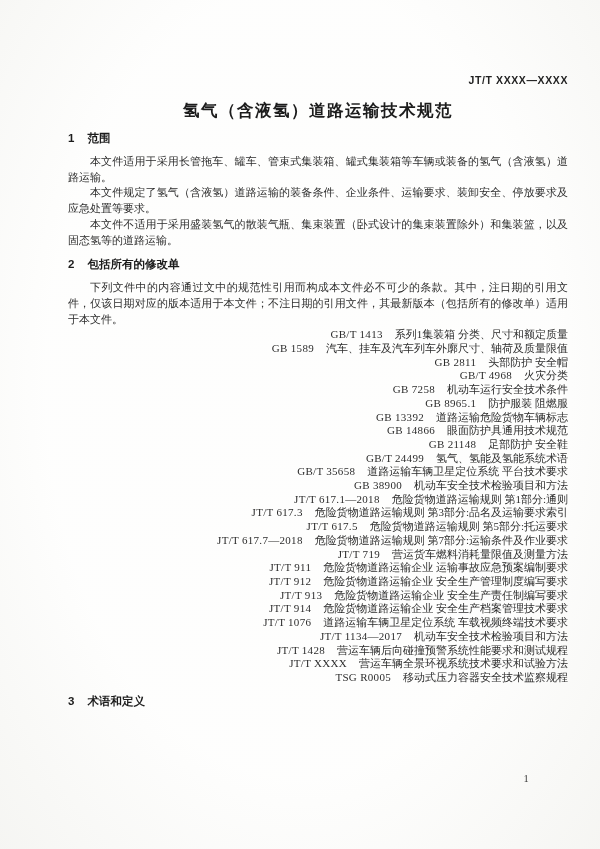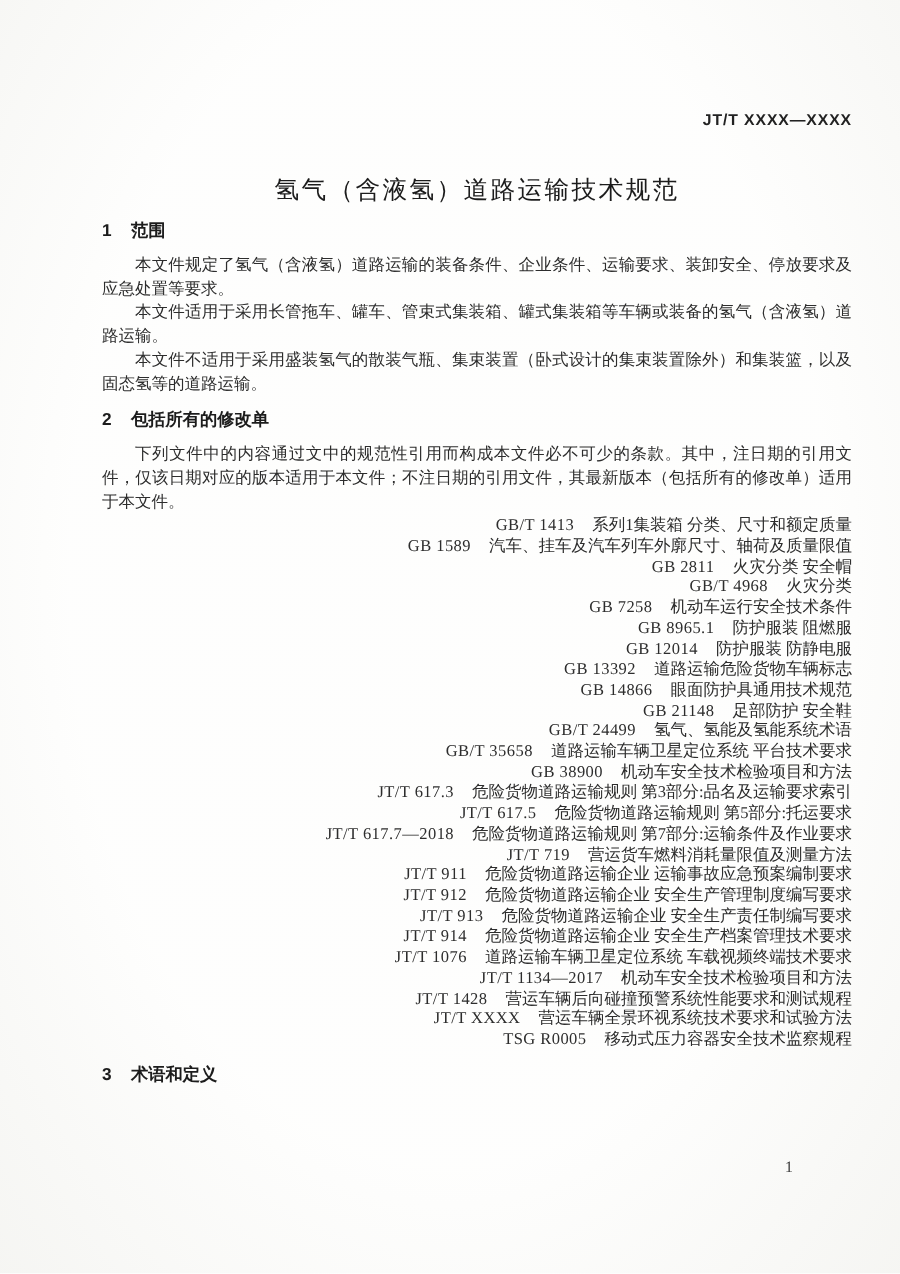--- a/index.html
+++ b/index.html
@@ -25,24 +25,24 @@
     text-align: right;
   }
   .std-code {
     font-family: "Liberation Sans", "DejaVu Sans", sans-serif;
     font-weight: 700;
     font-size: 10.5px;
     letter-spacing: 0.6px;
     color: #222;
   }
   .doc-title {
-    margin: 28px 0 0 0;
+    margin: 12px 0 0 0;
     text-align: center;
     font-family: "Liberation Sans", "DejaVu Sans", sans-serif;
-    font-weight: 400;
+    font-weight: 700;
     font-size: 16.5px;
     letter-spacing: 1.5px;
     color: #1c1c1c;
     white-space: nowrap;
   }
   .sec-heading {
     margin: 10px 0 0 0;
     font-family: "Liberation Sans", "DejaVu Sans", sans-serif;
     font-weight: 700;
     font-size: 11.5px;
@@ -103,47 +103,47 @@
       <span class="std-code">JT/T XXXX—XXXX</span>
     </div>
 
     <h1 class="doc-title">氢气（含液氢）道路运输技术规范</h1>
 
     <div>
       <h2 class="sec-heading first">
         <span class="sec-num">1</span><span>范围</span>
       </h2>
       <div class="par-group">
+        <p class="body-par">本文件适用于采用长管拖车、罐车、管束式集装箱、罐式集装箱等车辆或装备的氢气（含液氢）道路运输。</p>
         <p class="body-par">本文件规定了氢气（含液氢）道路运输的装备条件、企业条件、运输要求、装卸安全、停放要求及应急处置等要求。</p>
-        <p class="body-par">本文件适用于采用长管拖车、罐车、管束式集装箱、罐式集装箱等车辆或装备的氢气（含液氢）道路运输。</p>
         <p class="body-par">本文件不适用于采用盛装氢气的散装气瓶、集束装置（卧式设计的集束装置除外）和集装篮，以及固态氢等的道路运输。</p>
       </div>
     </div>
 
     <div>
       <h2 class="sec-heading">
         <span class="sec-num">2</span><span>包括所有的修改单</span>
       </h2>
       <div class="par-group">
         <p class="body-par">下列文件中的内容通过文中的规范性引用而构成本文件必不可少的条款。其中，注日期的引用文件，仅该日期对应的版本适用于本文件；不注日期的引用文件，其最新版本（包括所有的修改单）适用于本文件。</p>
       </div>
       <div class="ref-list">
           <div class="ref-line"><span class="ref-code">GB/T 1413</span><span>系列1集装箱 分类、尺寸和额定质量</span></div>
           <div class="ref-line"><span class="ref-code">GB 1589</span><span>汽车、挂车及汽车列车外廓尺寸、轴荷及质量限值</span></div>
-          <div class="ref-line"><span class="ref-code">GB 2811</span><span>火灾分类 安全帽</span></div>
+          <div class="ref-line"><span class="ref-code">GB 2811</span><span>头部防护 安全帽</span></div>
           <div class="ref-line"><span class="ref-code">GB/T 4968</span><span>火灾分类</span></div>
           <div class="ref-line"><span class="ref-code">GB 7258</span><span>机动车运行安全技术条件</span></div>
           <div class="ref-line"><span class="ref-code">GB 8965.1</span><span>防护服装 阻燃服</span></div>
-          <div class="ref-line"><span class="ref-code">GB 12014</span><span>防护服装 防静电服</span></div>
           <div class="ref-line"><span class="ref-code">GB 13392</span><span>道路运输危险货物车辆标志</span></div>
           <div class="ref-line"><span class="ref-code">GB 14866</span><span>眼面防护具通用技术规范</span></div>
           <div class="ref-line"><span class="ref-code">GB 21148</span><span>足部防护 安全鞋</span></div>
           <div class="ref-line"><span class="ref-code">GB/T 24499</span><span>氢气、氢能及氢能系统术语</span></div>
           <div class="ref-line"><span class="ref-code">GB/T 35658</span><span>道路运输车辆卫星定位系统 平台技术要求</span></div>
           <div class="ref-line"><span class="ref-code">GB 38900</span><span>机动车安全技术检验项目和方法</span></div>
+          <div class="ref-line"><span class="ref-code">JT/T 617.1—2018</span><span>危险货物道路运输规则 第1部分:通则</span></div>
           <div class="ref-line"><span class="ref-code">JT/T 617.3</span><span>危险货物道路运输规则 第3部分:品名及运输要求索引</span></div>
           <div class="ref-line"><span class="ref-code">JT/T 617.5</span><span>危险货物道路运输规则 第5部分:托运要求</span></div>
           <div class="ref-line"><span class="ref-code">JT/T 617.7—2018</span><span>危险货物道路运输规则 第7部分:运输条件及作业要求</span></div>
           <div class="ref-line"><span class="ref-code">JT/T 719</span><span>营运货车燃料消耗量限值及测量方法</span></div>
           <div class="ref-line"><span class="ref-code">JT/T 911</span><span>危险货物道路运输企业 运输事故应急预案编制要求</span></div>
           <div class="ref-line"><span class="ref-code">JT/T 912</span><span>危险货物道路运输企业 安全生产管理制度编写要求</span></div>
           <div class="ref-line"><span class="ref-code">JT/T 913</span><span>危险货物道路运输企业 安全生产责任制编写要求</span></div>
           <div class="ref-line"><span class="ref-code">JT/T 914</span><span>危险货物道路运输企业 安全生产档案管理技术要求</span></div>
           <div class="ref-line"><span class="ref-code">JT/T 1076</span><span>道路运输车辆卫星定位系统 车载视频终端技术要求</span></div>
           <div class="ref-line"><span class="ref-code">JT/T 1134—2017</span><span>机动车安全技术检验项目和方法</span></div>

